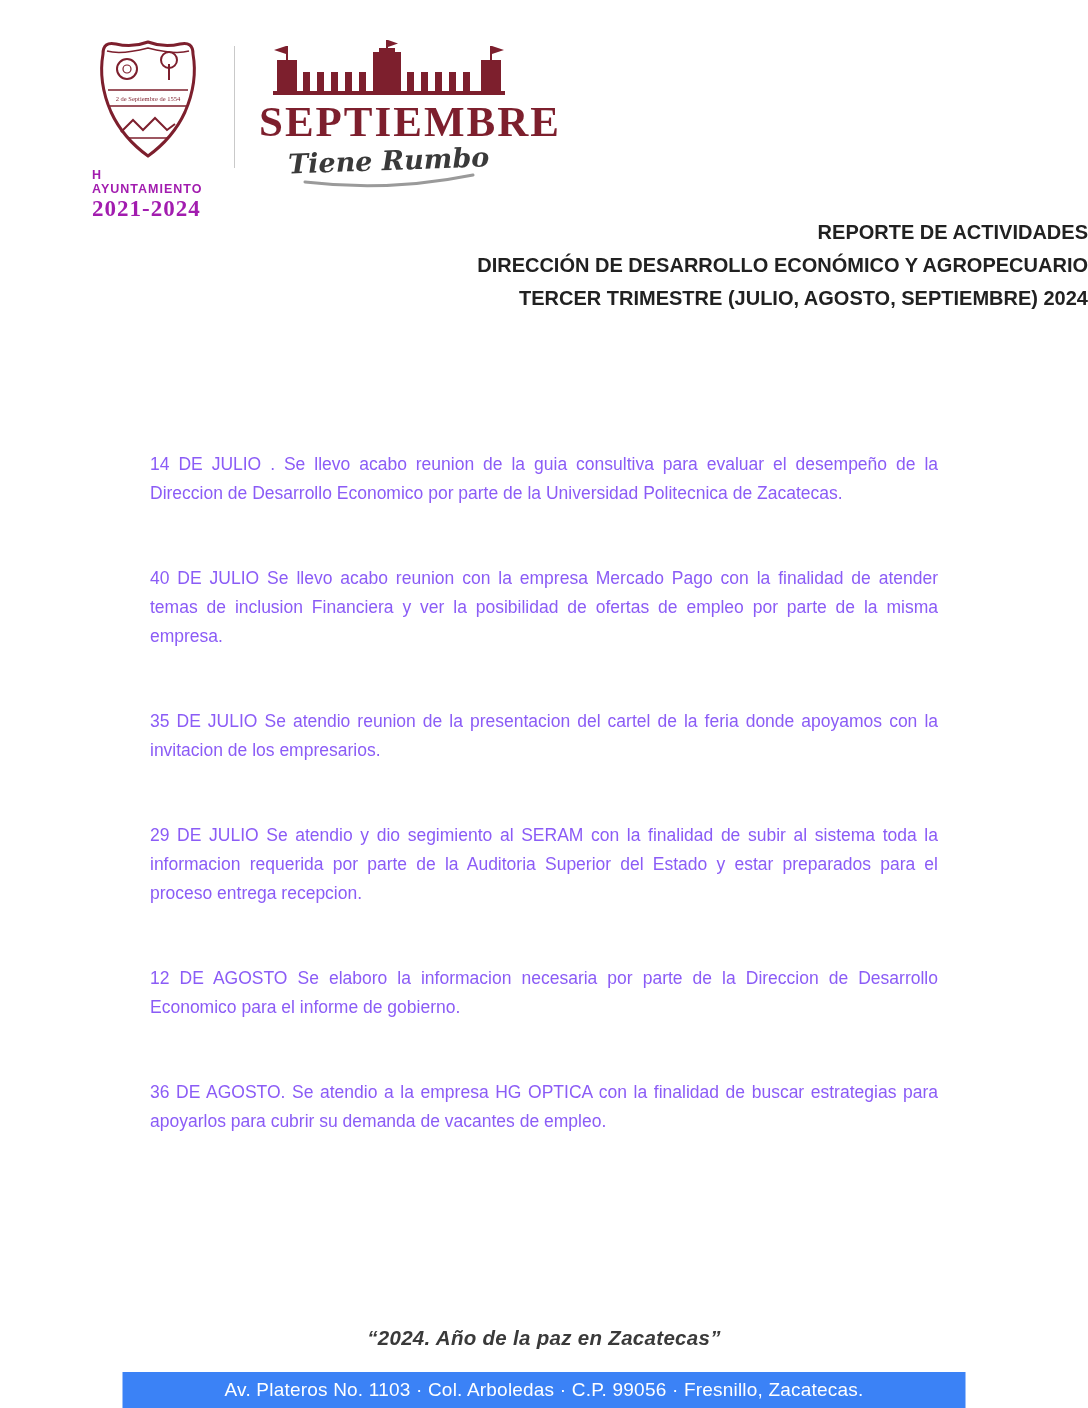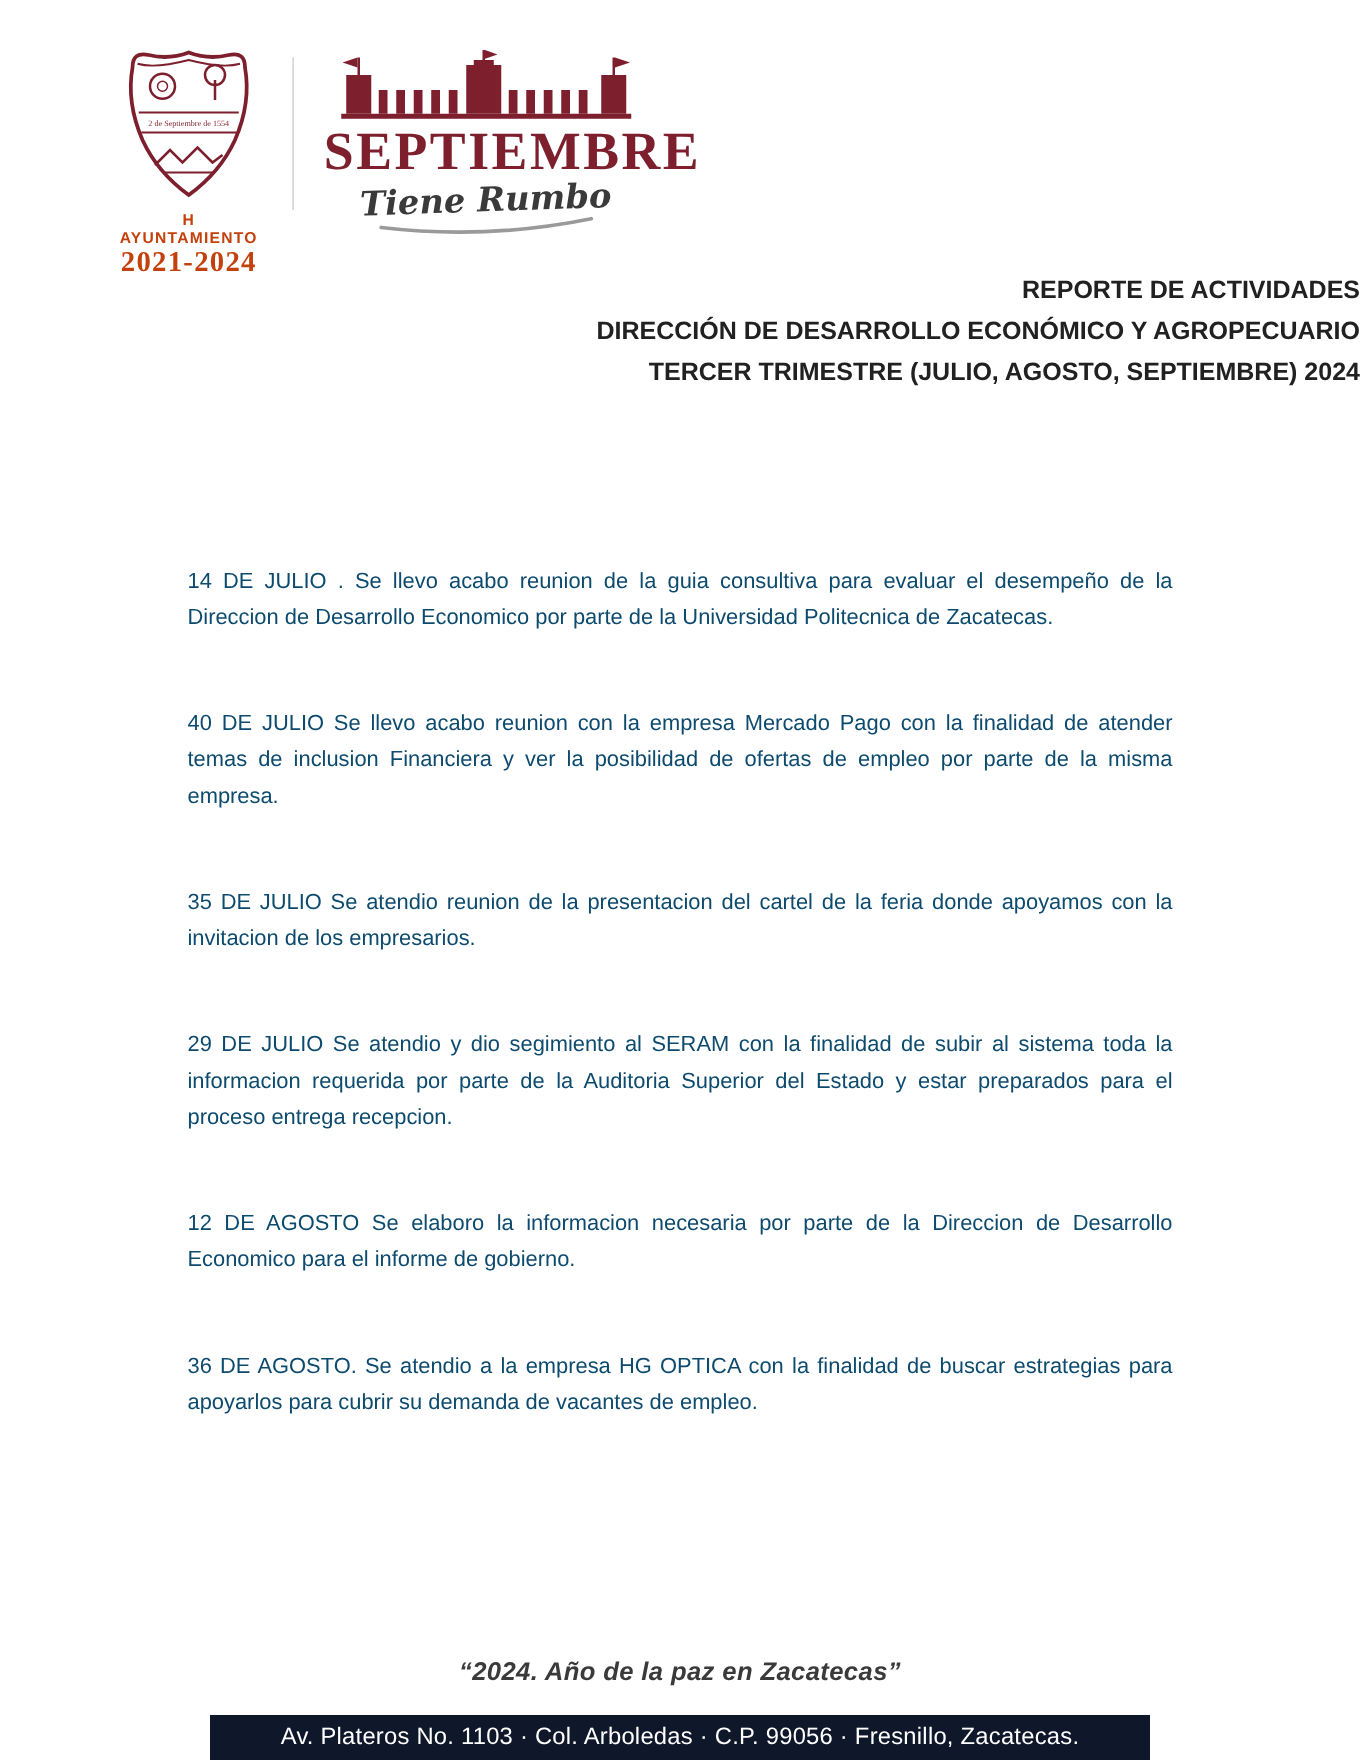--- a/index.html
+++ b/index.html
@@ -19,22 +19,22 @@
   .header {
     position: absolute;
     top: 34px;
     left: 92px;
     display: flex;
     align-items: flex-start;
     gap: 24px;
   }
   .crest {
     width: 118px;
-    text-align: center;
-    color: #c2410c;
+    text-align: left;
+    color: #a21caf;
   }
   .crest-caption {
     font-size: 12.5px;
     letter-spacing: 1px;
     margin-top: 2px;
     font-weight: bold;
   }
   .crest-years {
     font-family: "Liberation Serif", serif;
     font-size: 23px;
@@ -88,21 +88,21 @@
   }
 
   
   .body-text {
     position: absolute;
     top: 450px;
     left: 150px;
     width: 788px;
     font-size: 17.5px;
     line-height: 29px;
-    color: #0c4a6e;
+    color: #8b5cf6;
     text-align: justify;
   }
   .body-text p { margin: 0 0 56px 0; }
 
   
   .slogan {
     position: absolute;
     bottom: 58px;
     left: 0;
     right: 0;
@@ -112,23 +112,23 @@
     font-size: 20.5px;
     color: #3a3a3a;
     letter-spacing: 0.3px;
     margin-top: 23px;
   }
   .address-bar {
     position: absolute;
     bottom: 0;
     left: 50%;
     transform: translateX(-50%);
-    width: 752px;
+    width: 843px;
     height: 36px;
-    background: #0f172a;
+    background: #3b82f6;
     color: #ffffff;
     font-size: 19px;
     line-height: 36px;
     text-align: center;
     letter-spacing: 0.2px;
   }
 </style>
 </head>
 <body>
 

